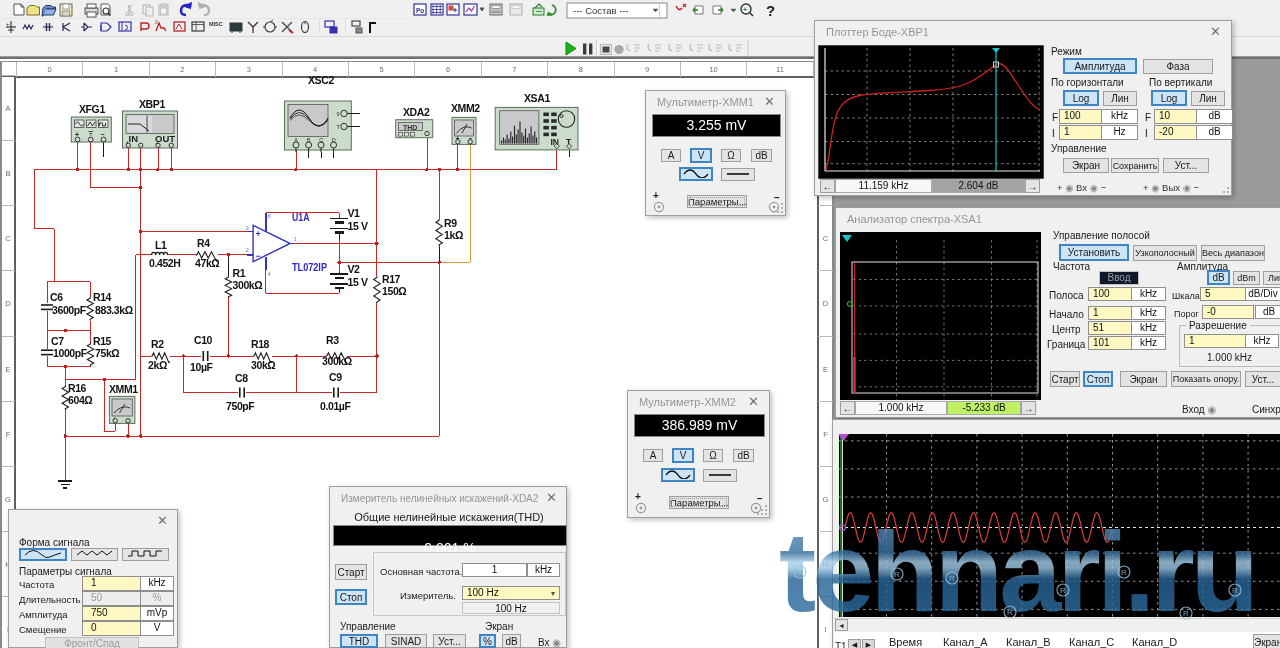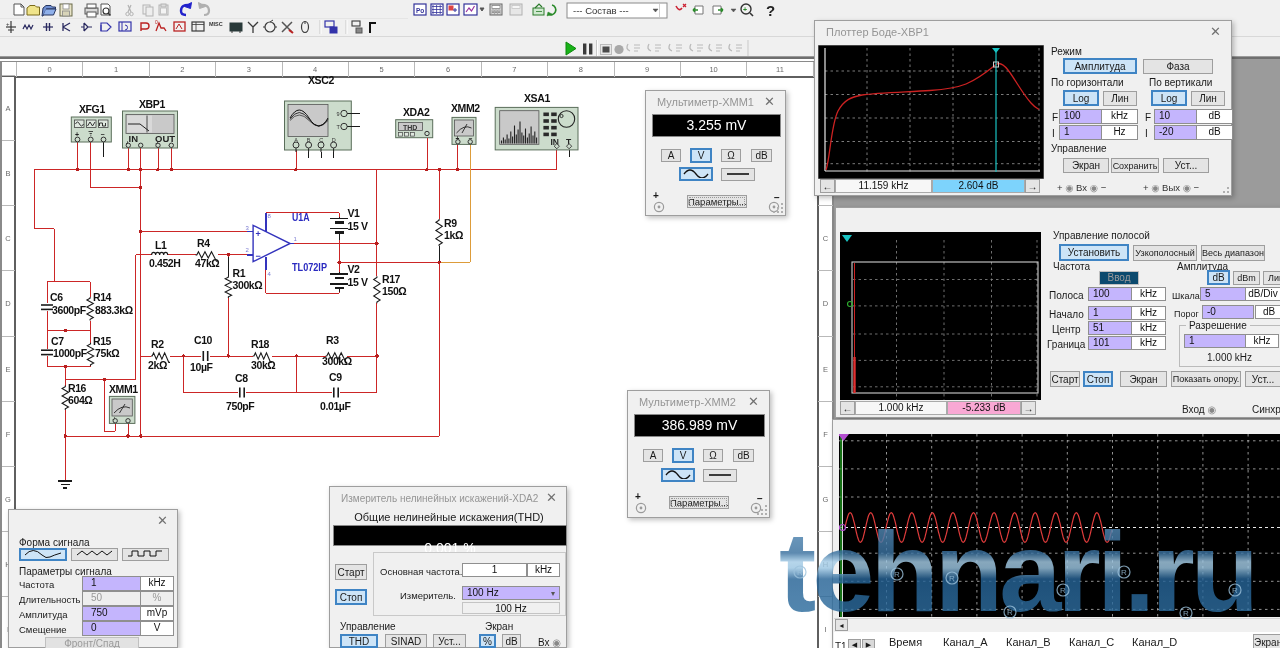--- a/index.html
+++ b/index.html
@@ -7,22 +7,22 @@
 .abs{position:absolute}
 
 #tbar{position:absolute;left:0;top:0;width:1280px;height:58px;background:#f0f0f0}
 
 .win{position:absolute;background:#f0f0f0;border:1px solid #9e9e9e;box-shadow:2px 2px 5px rgba(0,0,0,0.25)}
 .ttl{position:absolute;left:0;top:0;right:0;height:20px;background:#f0f0f0;color:#959595;font-size:11px}
 .ttl span{position:absolute;left:11px;top:5px;white-space:nowrap;overflow:hidden;max-width:88%}
 .x{position:absolute;top:3px;color:#707070;font-size:13px;font-weight:400}
 .btn{position:absolute;background:#e4e4e4;border:1px solid #9e9e9e;font-size:10px;color:#1a1a1a;text-align:center;line-height:12px;white-space:nowrap;overflow:hidden}
 .bsel{background:#cde4f7;border:2px solid #3f84c4}
-.bgray{color:#9a9a9a;background:#0c4a6e;border:1px solid #c0c0c0}
-.fld{position:absolute;background:#c4b5fd;border:1px solid #8f8f8f;font-size:10px;color:#111;line-height:12px;padding-left:4px}
+.bgray{color:#9a9a9a;background:#0f172a;border:1px solid #c0c0c0}
+.fld{position:absolute;background:#fef9c3;border:1px solid #8f8f8f;font-size:10px;color:#111;line-height:12px;padding-left:4px}
 .unit{position:absolute;background:#fff;border:1px solid #8f8f8f;font-size:10px;color:#111;text-align:center;line-height:12px}
 .lbl{position:absolute;font-size:10px;color:#1a1a1a;white-space:nowrap}
 .f9{font-size:9px!important}
 .disp{position:absolute;background:#000;border:1px solid #888;}
 .disp div{color:#fff;text-align:center;font-size:14px}
 .grp{position:absolute;border:1px solid #d2d2d2;border-top:1px solid #c6c6c6}
 </style></head>
 <body>
 <div id="page">
 <div id="tbar"></div>
@@ -620,21 +620,21 @@
  <div class="unit" style="left:286px;top:104px;width:37px;height:15px">Hz</div>
  <div class="lbl" style="left:330px;top:107px">I</div>
  <div class="fld" style="left:339px;top:104px;width:43px;height:15px">-20</div>
  <div class="unit" style="left:381px;top:104px;width:37px;height:15px">dB</div>
  <div class="lbl" style="left:236px;top:122px">Управление</div>
  <div class="btn" style="left:248px;top:137px;width:46px;height:15px;line-height:14px">Экран</div>
  <div class="btn f9" style="left:296px;top:137px;width:48px;height:15px;line-height:14px">Сохранить</div>
  <div class="btn" style="left:348px;top:137px;width:46px;height:15px;line-height:14px">Уст...</div>
  <div class="btn" style="left:5px;top:158px;width:15px;height:14px;line-height:13px">←</div>
  <div class="unit" style="left:20px;top:158px;width:97px;height:14px;background:#f7f7f7;border-color:#aaa">11.159 kHz</div>
- <div class="unit" style="left:117px;top:158px;width:93px;height:14px;background:#7dd3fc;border-color:#aaa">2.604 dB</div>
+ <div class="unit" style="left:117px;top:158px;width:93px;height:14px;background:#a3a3a3;border-color:#aaa">2.604 dB</div>
  <div class="btn" style="left:210px;top:158px;width:15px;height:14px;line-height:13px">→</div>
  <div class="lbl" style="left:242px;top:161px;color:#333;font-size:9.5px">+ <span style="color:#888">◉</span> Вх <span style="color:#888">◉</span> −</div>
  <div class="lbl" style="left:328px;top:161px;color:#333;font-size:9.5px">+ <span style="color:#888">◉</span> Вых <span style="color:#888">◉</span> −</div>
  <svg class="abs" style="left:404px;top:162px" width="12" height="12">
         <g fill="#b0b0b0">
           <rect x="8" y="8" width="2" height="2"></rect>
           <rect x="4" y="8" width="2" height="2"></rect>
           <rect x="8" y="4" width="2" height="2"></rect>
         </g>
       </svg>
@@ -708,20 +708,23 @@
           <rect x="133" y="122" width="2" height="2"></rect>
           <rect x="129" y="122" width="2" height="2"></rect>
           <rect x="137" y="118" width="2" height="2"></rect>
           <rect x="133" y="118" width="2" height="2"></rect>
           <rect x="137" y="114" width="2" height="2"></rect>
         </g>
       </svg>
 </div>
 
 <div class="win" id="xsa" style="left:835px;top:207px;width:446px;height:211px">
+ <div class="ttl">
+        <span>Анализатор спектра-XSA1</span>
+      </div>
  <svg class="abs" style="left:4px;top:24px" width="201" height="168" viewBox="0 0 201 168">
   <rect x="0" y="0" width="201" height="168" fill="#000"></rect>
   <g stroke="#8a8a8a" stroke-width="0.8" stroke-dasharray="2.5,3">
    <line x1="56.5" y1="8" x2="56.5" y2="186"></line>
           <line x1="104" y1="8" x2="104" y2="186"></line>
    <line x1="151.5" y1="8" x2="151.5" y2="186"></line>
           <line x1="197" y1="8" x2="197" y2="186"></line>
    <line x1="13" y1="47.5" x2="198" y2="47.5"></line>
           <line x1="13" y1="73.9" x2="198" y2="73.9"></line>
    <line x1="13" y1="102" x2="198" y2="102"></line>
@@ -767,21 +770,21 @@
  <div class="fld" style="left:348px;top:126px;width:62px;height:14px">1</div>
  <div class="unit" style="left:409px;top:126px;width:34px;height:14px">kHz</div>
  <div class="lbl" style="left:371px;top:144px">1.000 kHz</div>
  <div class="btn" style="left:214px;top:163px;width:30px;height:16px;line-height:15px">Старт</div>
  <div class="btn bsel" style="left:247px;top:163px;width:30px;height:16px;line-height:13px">Стоп</div>
  <div class="btn" style="left:284px;top:163px;width:47px;height:16px;line-height:15px">Экран</div>
  <div class="btn f9" style="left:335px;top:163px;width:70px;height:16px;line-height:15px">Показать опору.</div>
  <div class="btn" style="left:409px;top:163px;width:36px;height:16px;line-height:15px">Уст...</div>
  <div class="btn" style="left:4px;top:193px;width:15px;height:14px;line-height:13px">←</div>
  <div class="unit" style="left:19px;top:193px;width:92px;height:14px;background:#f7f7f7;border-color:#aaa">1.000 kHz</div>
- <div class="unit" style="left:111px;top:193px;width:74px;height:14px;background:#f9a8d4;border-color:#aaa">-5.233  dB</div>
+ <div class="unit" style="left:111px;top:193px;width:74px;height:14px;background:#bef264;border-color:#aaa">-5.233  dB</div>
  <div class="btn" style="left:185px;top:193px;width:15px;height:14px;line-height:13px">→</div>
  <div class="lbl" style="left:346px;top:196px">Вход <span style="color:#888">◉</span></div>
  <div class="lbl" style="left:416px;top:196px">Синхр.</div>
 </div>
 
 <div class="win" id="osc" style="left:832px;top:419px;width:449px;height:230px">
  <svg class="abs" style="left:6px;top:14px" width="442" height="183" viewBox="0 0 442 183">
   <rect x="0" y="0" width="442" height="184" fill="#000"></rect>
   <g stroke="#b9b9b9" stroke-width="0.8" stroke-dasharray="2.5,3.5">
    <line x1="47.5" y1="0" x2="47.5" y2="184"></line>

